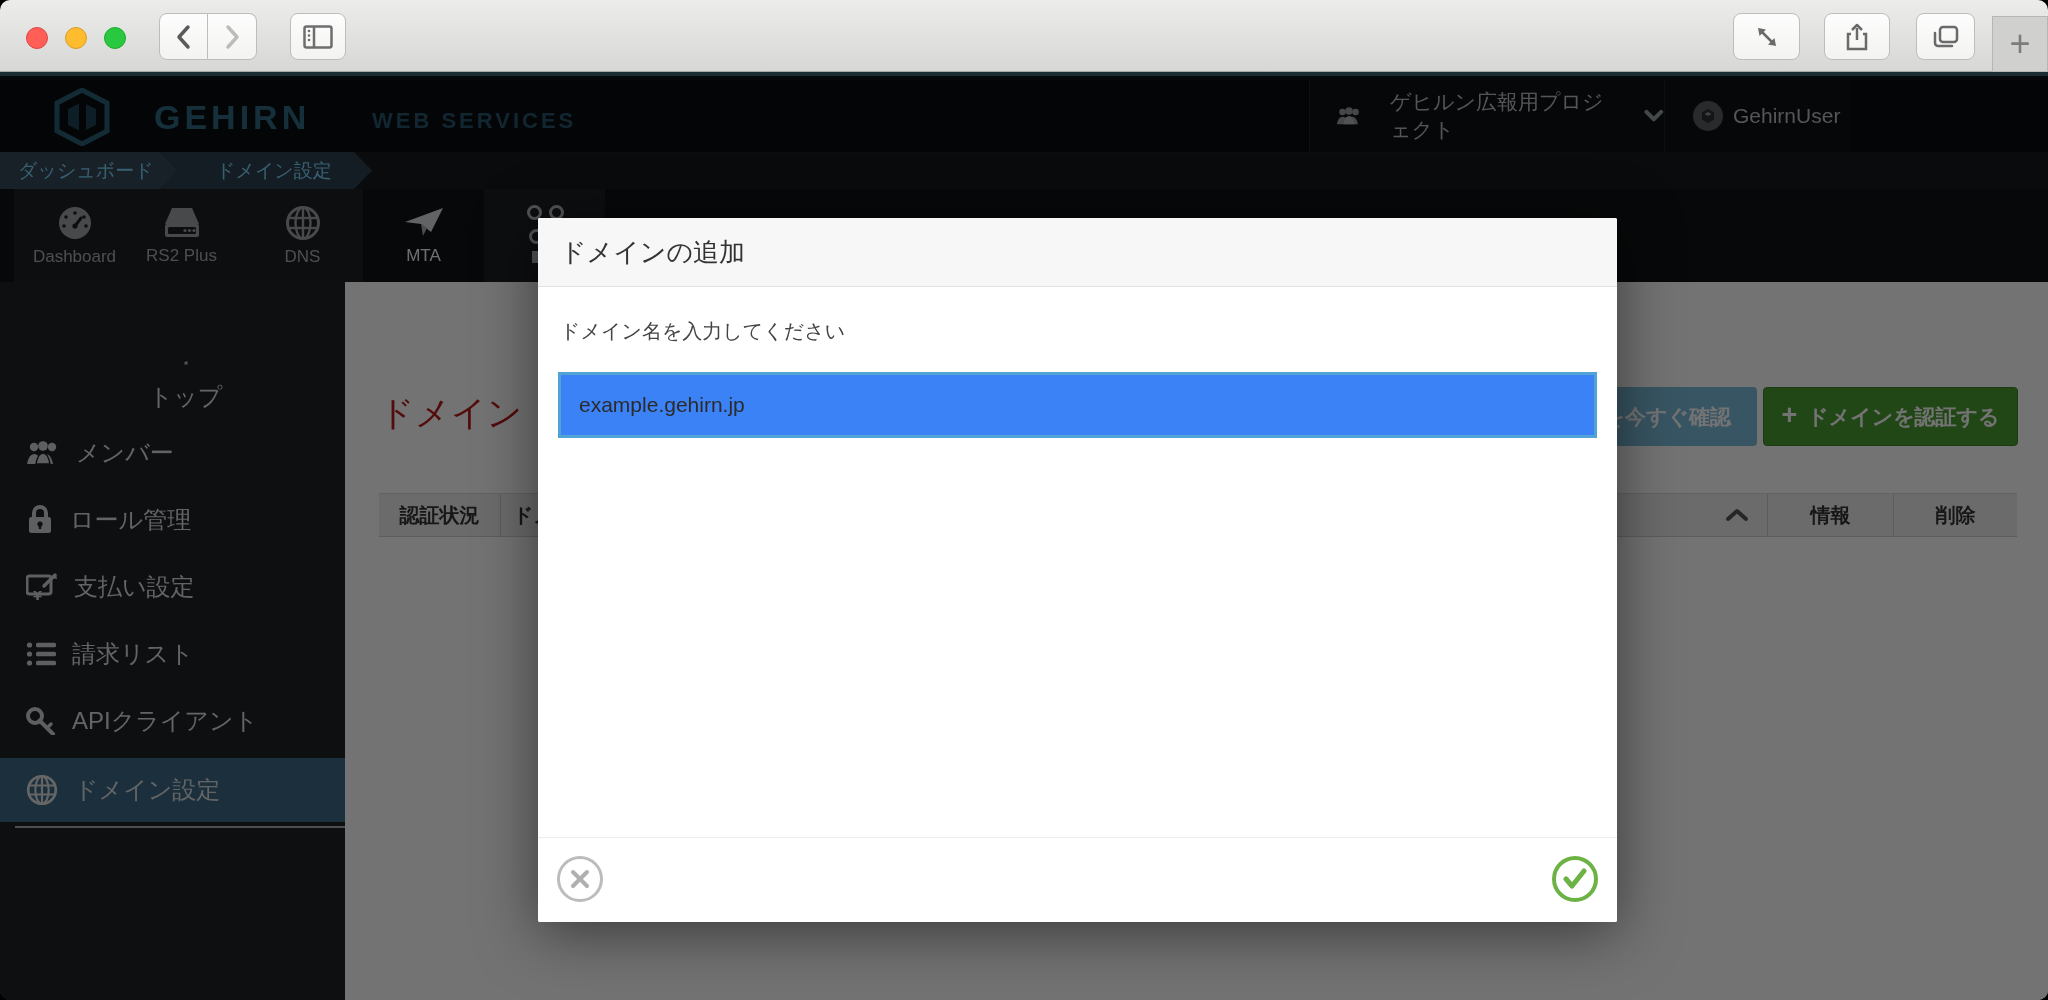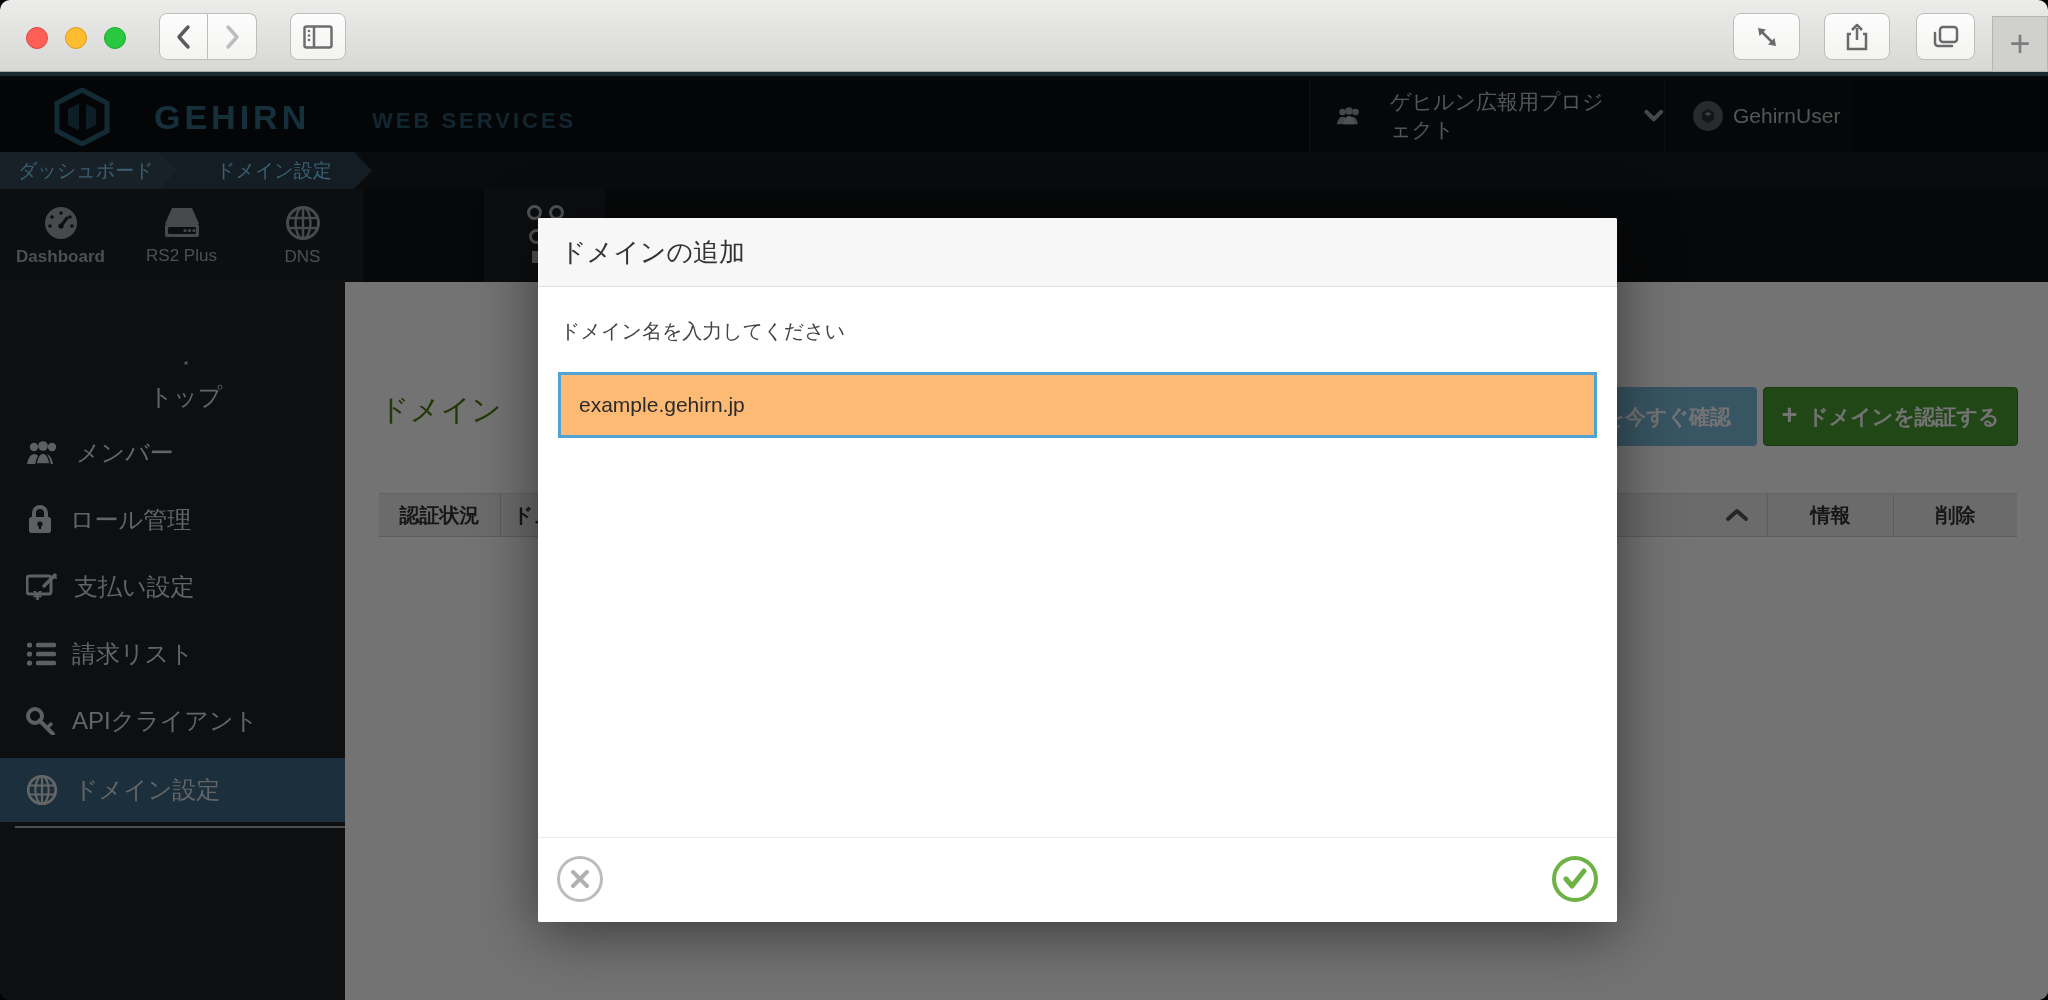--- a/index.html
+++ b/index.html
@@ -59,21 +59,21 @@
   .tab5-bit { position:absolute; border:3px solid #b3b8ba; border-radius:50%; width:15px; height:15px; }
 
   
   .sidebar { position:absolute; left:0; top:206px; width:345px; height:722px; background:#202226; }
   .side-item { position:absolute; left:0; width:345px; height:52px; display:flex; align-items:center;
                padding-left:26px; gap:16px; color:#dcdedf; font-size:24px; }
   .side-item.active { height:64px; background:#3c6a86; }
   .side-divider { position:absolute; left:15px; top:544px; width:330px; height:2px; background:#a9aeb2; }
 
   .content { position:absolute; left:345px; top:206px; width:1703px; height:722px; background:#ffffff; }
-  .page-title { position:absolute; left:34px; top:108px; font-size:30px; color:#4d7c0f; }
+  .page-title { position:absolute; left:34px; top:108px; font-size:35px; color:#b91c1c; }
   .btn { position:absolute; top:105px; height:59px; border-radius:4px; color:#fff; font-size:21px;
          font-weight:bold; display:flex; align-items:center; justify-content:center; }
   .btn-check { left:1135px; width:277px; background:#7cbcdc; justify-content:flex-end; padding-right:26px; }
   .btn-verify { left:1418px; width:255px; background:#4c9e33; border:1px solid #3f8429; gap:10px; }
   .btn-verify .plus { font-size:27px; font-weight:bold; margin-top:-3px; }
   .thead { position:absolute; left:34px; top:211px; width:1638px; height:44px; background:#ededed;
            border-top:1px solid #d9d9d9; border-bottom:1px solid #cfcfcf; display:flex;
            font-size:20px; font-weight:bold; color:#333; }
   .th { display:flex; align-items:center; justify-content:center; height:100%; }
   .th + .th { border-left:1px solid #cccccc; }
@@ -82,21 +82,21 @@
   
   .backdrop { position:absolute; left:0; top:72px; width:2048px; height:928px;
               background:rgba(0,0,0,0.55); z-index:10; }
   .modal { position:absolute; left:538px; top:218px; width:1079px; height:704px; background:#fff;
            z-index:20; border-radius:2px; box-shadow:0 10px 60px rgba(0,0,0,0.5); }
   .modal-header { position:absolute; left:0; top:0; width:100%; height:69px; background:#f7f7f7;
                   border-bottom:1px solid #e2e2e2; display:flex; align-items:center; padding-left:22px;
                   font-size:26px; color:#333; border-radius:2px 2px 0 0; }
   .modal-msg { position:absolute; left:22px; top:100px; font-size:20px; color:#444; }
   .modal-input { position:absolute; left:20px; top:154px; width:1039px; height:66px;
-                 border:3px solid #51a3d6; background:#fdba74; font-size:21px; color:#2b2b2b;
+                 border:3px solid #51a3d6; background:#3b82f6; font-size:21px; color:#2b2b2b;
                  padding-left:18px; outline:none; font-family:"Liberation Sans","DejaVu Sans",sans-serif; }
   .modal-footer { position:absolute; left:0; bottom:0; width:100%; height:85px; background:#fff;
                   border-top:1px solid #ededed; border-radius:0 0 2px 2px; }
   .circle-btn { position:absolute; top:18px; width:46px; height:46px; border-radius:50%;
                 display:flex; align-items:center; justify-content:center; background:#fff; cursor:pointer; }
   .cancel { left:19px; border:3px solid #bcbcbc; }
   .confirm { right:19px; border:4px solid #6cb244; }
 </style>
 </head>
 <body>
@@ -187,21 +187,21 @@
       </div>
 
     </div>
 
     <div class="breadcrumb">
       <div class="crumb crumb-1">ダッシュボード</div>
       <div class="crumb crumb-2">ドメイン設定</div>
     </div>
 
     <div class="tabs">
-      <div class="tab" style="left:0;font-weight:bold;">
+      <div class="tab" style="left:14px;">
         <svg width="36" height="36" viewBox="0 0 36 36">
           <circle cx="18" cy="18" r="16" fill="#9ea2a5"></circle>
           <circle cx="18" cy="8" r="1.8" fill="#1e2124"></circle>
             <circle cx="9" cy="12" r="1.8" fill="#1e2124"></circle>
           <circle cx="27" cy="12" r="1.8" fill="#1e2124"></circle>
             <circle cx="7" cy="21" r="1.8" fill="#1e2124"></circle>
           <circle cx="29" cy="21" r="1.8" fill="#1e2124"></circle>
           <line x1="18" y1="21" x2="24" y2="13" stroke="#1e2124" stroke-width="3" stroke-linecap="round"></line>
           <circle cx="18" cy="21" r="2.6" fill="#1e2124"></circle>
         </svg>
@@ -220,20 +220,27 @@
       </div>
       <div class="tab" style="left:242px;">
         <svg width="36" height="36" viewBox="0 0 36 36">
           <circle cx="18" cy="18" r="15.5" fill="none" stroke="#9ea2a5" stroke-width="3"></circle>
           <ellipse cx="18" cy="18" rx="7.5" ry="15.5" fill="none" stroke="#9ea2a5" stroke-width="2.4"></ellipse>
           <line x1="3" y1="13" x2="33" y2="13" stroke="#9ea2a5" stroke-width="2.4"></line>
           <line x1="3" y1="23" x2="33" y2="23" stroke="#9ea2a5" stroke-width="2.4"></line>
           <line x1="18" y1="2.5" x2="18" y2="33.5" stroke="#9ea2a5" stroke-width="2.4"></line>
         </svg>
         <span class="tlabel">DNS</span>
+      </div>
+      <div class="tab active" style="left:363px;">
+        <svg width="42" height="34" viewBox="0 0 42 34">
+          <polygon points="2,16 40,2 28,26 18,18" fill="#d9dbdd"></polygon>
+          <polygon points="18,18 20,30 24,22" fill="#a7abae"></polygon>
+        </svg>
+        <span class="tlabel">MTA</span>
       </div>
 
       <div class="tab" style="left:484px;">
         <div class="tab5-bit" style="left:43px; top:16px;"></div>
         <div class="tab5-bit" style="left:65px; top:16px;"></div>
         <div class="tab5-bit" style="left:45px; top:40px;"></div>
         <div style="position:absolute; left:48px; top:62px; width:6px; height:12px; background:#b3b8ba;"></div>
       </div>
     </div>
 

